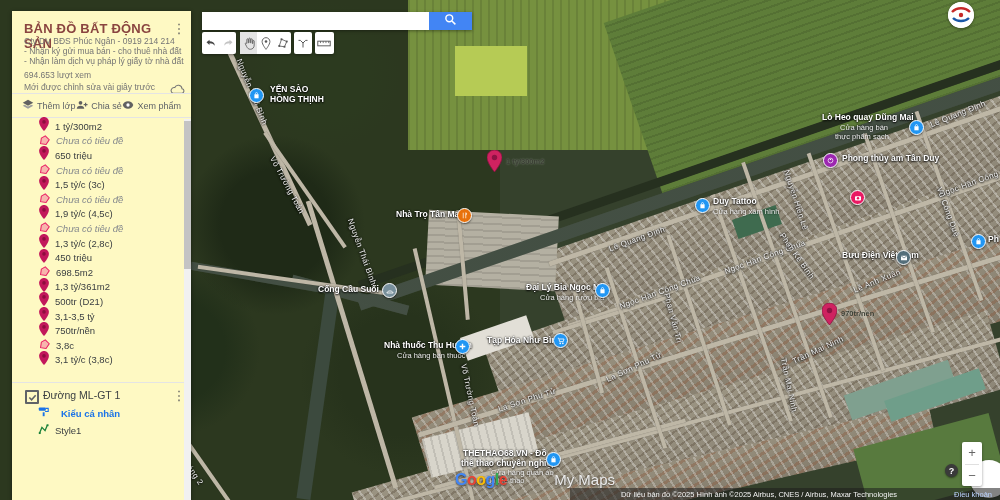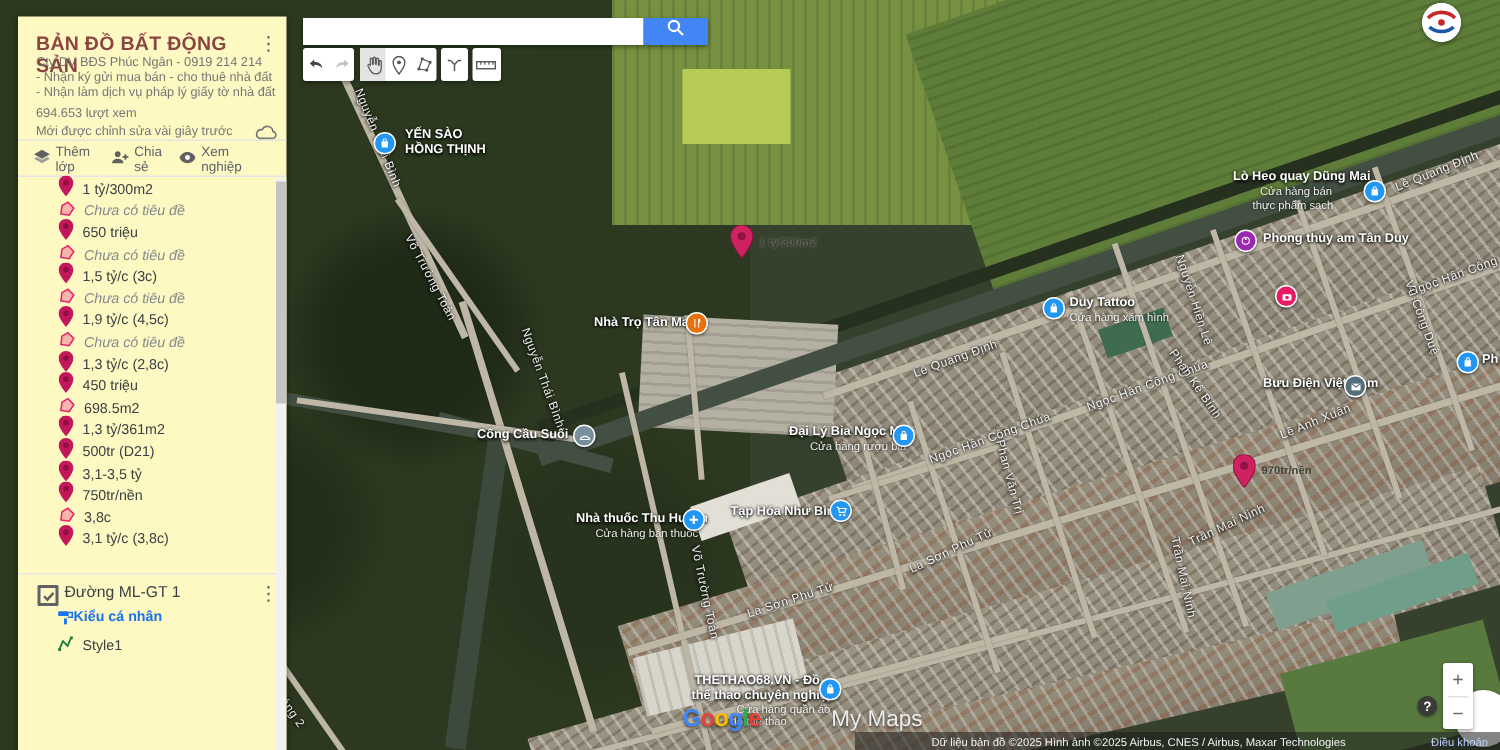--- a/index.html
+++ b/index.html
@@ -53,21 +53,21 @@
   .ptool-btn{display:flex;align-items:center;gap:3px;font-size:9px;color:#5f6368;cursor:pointer;}
   .list{position:absolute;left:0;top:108px;width:172px;}
   .row{display:flex;align-items:center;height:14.6px;padding-left:27px;gap:6px;cursor:pointer;}
   .row .lbl{font-size:9.5px;color:#3c4043;white-space:nowrap;}
   .row .lbl.untitled{color:#85898d;font-style:italic;}
   .scroll-track{position:absolute;left:172px;top:108px;width:7px;height:381px;background:#f1f1f1;}
   .scroll-thumb{position:absolute;left:172px;top:110px;width:7px;height:148px;background:#c4c4c4;}
   .l2name{position:absolute;left:31px;top:378px;font-size:10.5px;color:#3c4043;}
   .checkbox{position:absolute;left:13px;top:379px;width:10px;height:10px;border:2px solid #5f6368;
     border-radius:1px;display:flex;align-items:center;justify-content:center;cursor:pointer;}
-  .stylelink{position:absolute;left:26px;top:395px;display:flex;gap:0;align-items:flex-start;
+  .stylelink{position:absolute;left:26px;top:395px;display:flex;gap:12px;align-items:flex-end;
     font-size:9.5px;color:#1a73e8;font-weight:bold;cursor:pointer;}
   .style1{position:absolute;left:26px;top:412px;display:flex;gap:6px;align-items:center;
     font-size:9.5px;color:#3c4043;cursor:pointer;}
   
   .searchbar{position:absolute;left:202px;top:12px;width:270px;height:18px;display:flex;
     box-shadow:0 1px 3px rgba(0,0,0,.4);}
   .searchbar input{flex:1;border:none;outline:none;font-size:10px;padding:0 6px;
     font-family:"Liberation Sans",sans-serif;}
   .searchbtn{width:43px;background:#4285f4;display:flex;align-items:center;justify-content:center;
     cursor:pointer;}
@@ -394,21 +394,21 @@
               <rect x="12" y="5" width="1.6" height="5"></rect>
               <rect x="10.2" y="6.7" width="5.2" height="1.6"></rect>
             </svg></span>
         <span>Chia sẻ</span>
       </div>
       <div class="ptool-btn">
         <span><svg width="12" height="12" viewBox="0 0 16 16">
               <path d="M8 3C4.5 3 1.8 5.2 1 8c.8 2.8 3.5 5 7 5s6.2-2.2 7-5c-.8-2.8-3.5-5-7-5z" fill="#616161"></path>
               <circle cx="8" cy="8" r="2.2" fill="#fff"></circle>
             </svg></span>
-        <span>Xem nghiệp</span>
+        <span>Xem phẩm</span>
       </div>
     </div>
     <div class="hr" style="top:106px;"></div>
 
     <div class="list">
       <div class="row">
           <span><svg width="10" height="14" viewBox="0 0 14 20">
               <path d="M7 0C3.1 0 0 3.1 0 7c0 5.3 7 13 7 13s7-7.7 7-13c0-3.9-3.1-7-7-7z" fill="#c2185b"></path>
               <circle cx="7" cy="7" r="2.6" fill="#8e0e3d"></circle>
             </svg></span>

